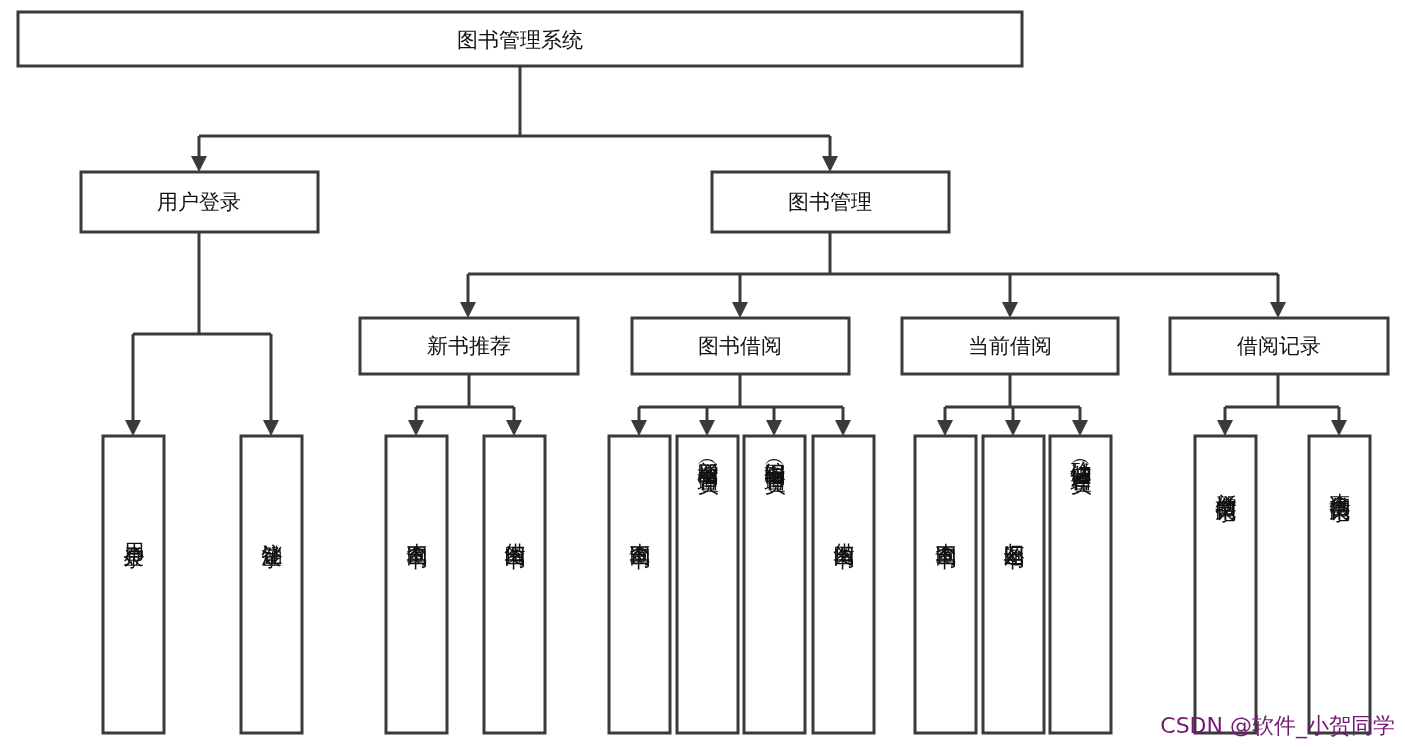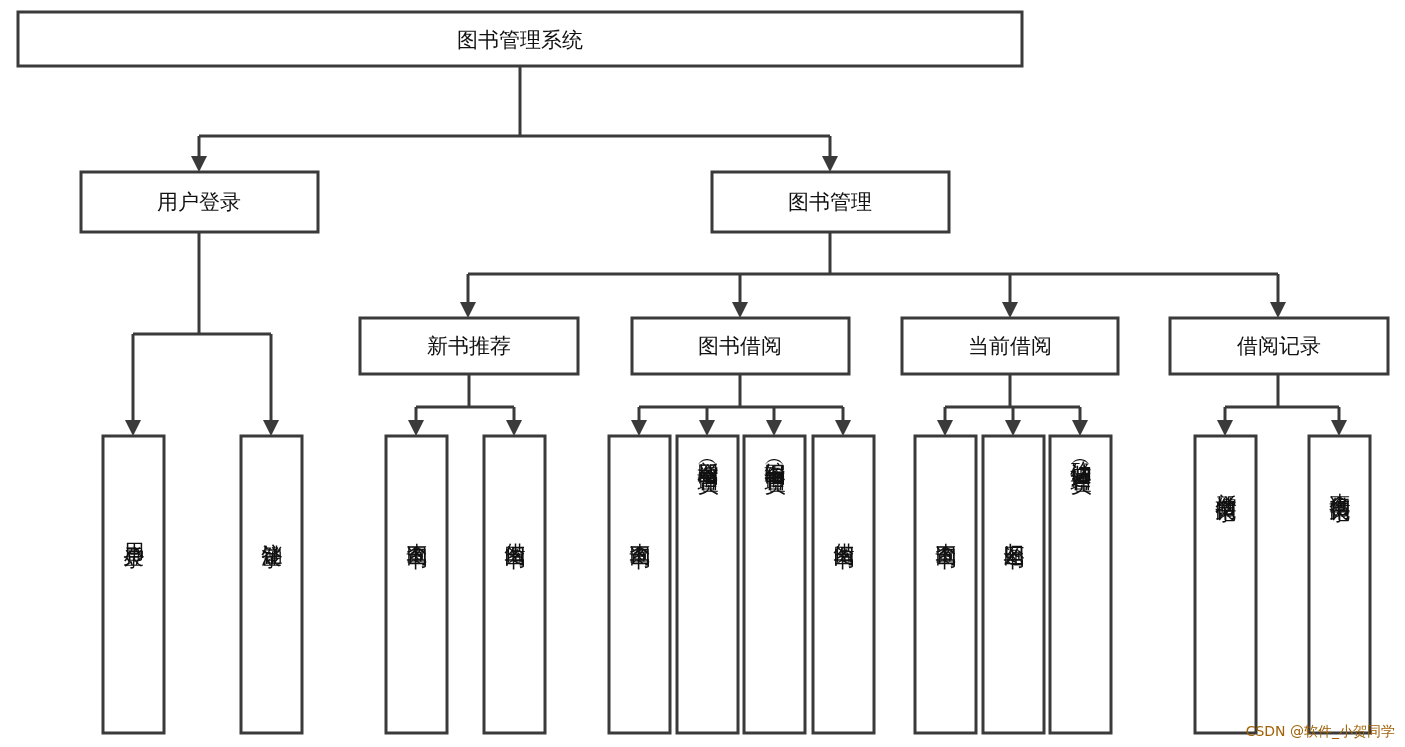--- a/index.html
+++ b/index.html
@@ -61,22 +61,22 @@
     line-height: 1.0;
     color: #111111;
     letter-spacing: 2px;
     white-space: nowrap;
   }
   .watermark {
     position: absolute;
     right: 10px;
     bottom: 6px;
     font-family: "DejaVu Sans", "Liberation Sans", sans-serif;
-    font-size: 14px;
-    color: #a16207;
+    font-size: 22px;
+    color: #701a75;
     white-space: nowrap;
     pointer-events: none;
   }
 </style>
 </head>
 <body>
 
 <div id="diagram-root">
 
   <svg class="diagram" viewBox="0 0 1405 747">

